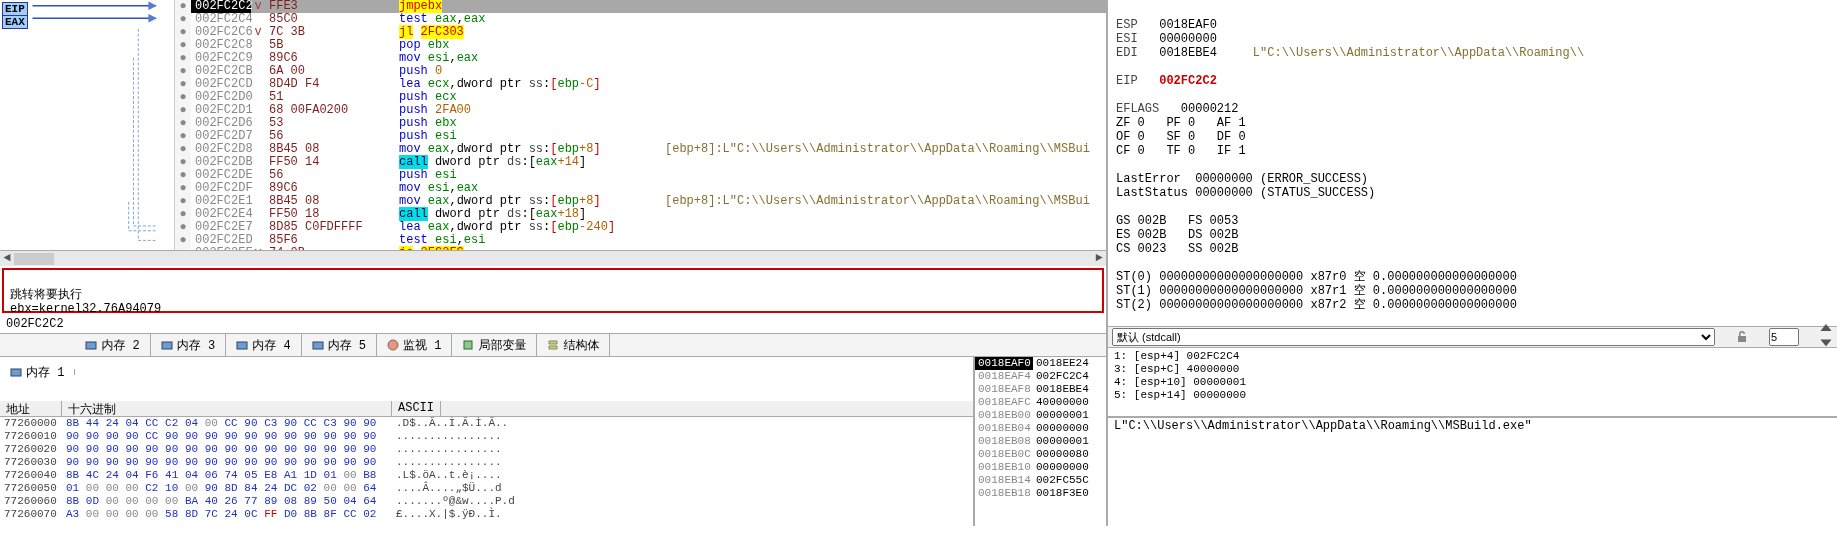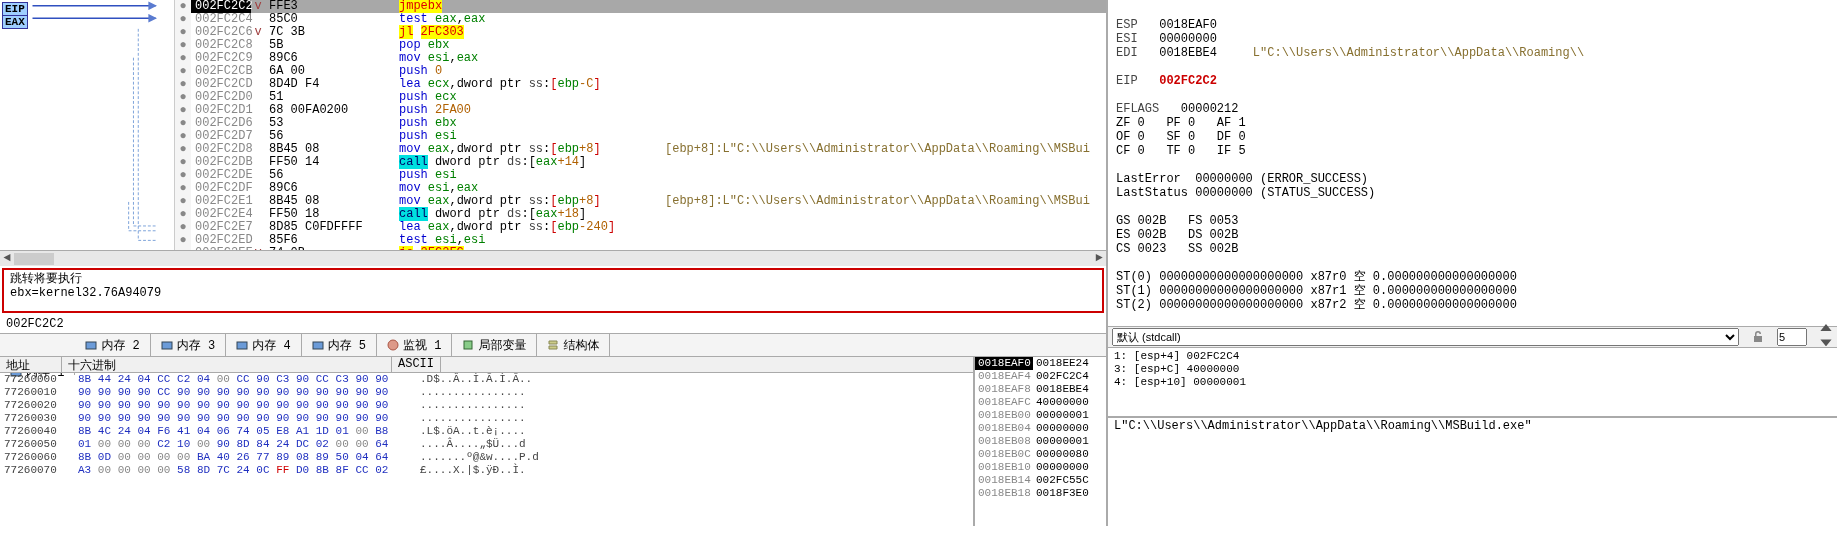--- a/index.html
+++ b/index.html
@@ -16,70 +16,70 @@
 .eax-lbl { top:15px; }
 .arrows { position:absolute; left:30px; top:0; bottom:0; width:130px; }
 .arrows svg { width:100%; height:100%; }
 .disrows { flex:1; overflow:auto; background:#fff; }
 .disrow { display:flex; height:13px; line-height:13px; white-space:nowrap; }
 .disrow.sel { background:#a8a8a8; }
 .bp { width:16px; text-align:center; color:#888; background:#f5f5f5; }
 .addr { width:60px; color:#888; padding:0 4px; }
 .addr.sel { background:#000; color:#fff; }
 .ex { width:14px; color:#a04040; text-align:center; }
-.hex { width:130px; color:#000000; padding:0 4px; }
+.hex { width:130px; color:#7f1d1d; padding:0 4px; }
 .ins { width:270px; padding:0 4px; }
 .cmt { color:#877030; }
 .mn { color:#0000d0; }
 .reg { color:#008000; }
 .num { color:#b06000; }
 .seg { color:#404040; }
 .hl-y { background:#ffff00; color:#d00; }
 .hl-c { background:#00e0e0; color:#006; }
 .brk { color:#c00; }
 .hscroll { height:16px; background:#e8e8e8; border-top:1px solid #aaa; position:relative; }
 .hscroll .thumb { position:absolute; left:14px; top:2px; width:40px; height:12px; background:#ccc; }
 .hscroll .ar { position:absolute; top:0; width:14px; height:16px; text-align:center; color:#555; }
 .hscroll .al { left:0; } .hscroll .arr { right:0; }
 
-.info { height:45px; border:2px solid #c00; margin:2px; padding:2px 6px; line-height:14px; }
+.info { height:45px; border:2px solid #c00; margin:2px; padding:18px 6px; line-height:14px; }
 .cur { padding:2px 6px; height:18px; }
 
 
 .tabbar { height:24px; border-top:1px solid #aaa; border-bottom:1px solid #aaa; display:flex; background:#f4f4f4; }
 .tab { padding:3px 10px; border-right:1px solid #aaa; display:flex; align-items:center; gap:4px; cursor:default; background:#f4f4f4; }
 .tab.act { background:#fff;margin-top:35px; }
 .tab .ico { width:12px; height:12px; display:inline-block; }
 
 
 .lowhalf { flex:1; display:flex; overflow:hidden; }
 .dump { flex:1; display:flex; flex-direction:column; overflow:hidden; border-right:2px solid #aaa; }
-.dhead { display:flex; background:#f0f0f0; border-bottom:1px solid #aaa; height:16px; }
+.dhead { display:flex; background:#f0f0f0; border-bottom:1px solid #aaa; height:16px;margin-top:44px; }
 .dh { padding:0 6px; border-right:1px solid #aaa; }
 .dbody { flex:1; overflow:auto; font-size:11px; line-height:13px; }
-.drow { display:flex; white-space:nowrap;gap:12px; }
+.drow { display:flex; white-space:nowrap; }
 .daddr { width:62px; padding:0 4px; color:#444; }
 .dhex { width:330px; padding:0 4px; }
 .dasc { padding:0 4px; color:#444; }
 .b0 { color:#888; }
 .bff { color:#d00000; }
 .bn { color:#2030c0; }
 
 .stack { width:131px; overflow:auto; font-size:11px; line-height:13px; background:#fff; }
 .srow { display:flex; }
 .saddr { width:58px; padding:0 3px; color:#888; }
 .saddr.sel { background:#000; color:#fff; }
 .sval { padding:0 3px; }
 
 
 .regs { flex:1; overflow:auto; padding:4px 8px; line-height:14px; white-space:pre; font-size:12px; }
 .regs .rnm { color:#444; }
 .regs .rhl { color:#c00; font-weight:bold; }
 .regs .cmt { color:#877030; }
-.callbar { height:22px; border-top:1px solid #aaa; border-bottom:1px solid #aaa; display:flex; align-items:center; background:#f0f0f0; padding:0 4px; gap:12px; }
+.callbar { height:22px; border-top:1px solid #aaa; border-bottom:1px solid #aaa; display:flex; align-items:center; background:#f0f0f0; padding:0 4px; gap:20px; }
 .callbar select { flex:1; font-size:11px; height:18px; }
 .callbar .unlock { width:14px; height:14px; }
 .callbar input { width:30px; font-size:11px; height:18px; }
 .callbar .spin { width:14px; }
 .args { height:68px; overflow:auto; padding:2px 6px; line-height:13px; white-space:pre; font-size:11px; }
 .extra { flex:0 0 auto; padding:2px 6px; border-top:2px solid #aaa; line-height:13px; white-space:pre; font-size:12px; min-height:110px; }
 </style>
 </head>
 <body>
 
@@ -414,21 +414,21 @@
     <div class="regs">
 <span class="rnm">ESP</span>   <span>0018EAF0</span>
 <span class="rnm">ESI</span>   <span>00000000</span>
 <span class="rnm">EDI</span>   <span>0018EBE4</span>     <span class="cmt">L"C:\\Users\\Administrator\\AppData\\Roaming\\</span>
 
 <span class="rnm">EIP</span>   <span class="rhl">002FC2C2</span>
 
 <span class="rnm">EFLAGS</span>   <span>00000212</span>
 <span>ZF 0   PF 0   AF 1</span>
 <span>OF 0   SF 0   DF 0</span>
-<span>CF 0   TF 0   IF 5</span>
+<span>CF 0   TF 0   IF 1</span>
 
 <span>LastError  00000000 (ERROR_SUCCESS)</span>
 <span>LastStatus 00000000 (STATUS_SUCCESS)</span>
 
 <span>GS 002B   FS 0053</span>
 <span>ES 002B   DS 002B</span>
 <span>CS 0023   SS 002B</span>
 
 <span>ST(0) 00000000000000000000 x87r0 空 0.000000000000000000</span>
 <span>ST(1) 00000000000000000000 x87r1 空 0.000000000000000000</span>
@@ -441,16 +441,16 @@
             <path d="M4 6V4a3 3 0 016 0h-1.5a1.5 1.5 0 00-3 0v2H11v6H3V6z" fill="#888"></path>
           </svg>
       </span>
       <input value="5" style="">
       <span class="spin">
         <svg viewBox="0 0 10 16">
             <path d="M5 0l4 5H1zM5 16l4-5H1z" fill="#555"></path>
           </svg>
       </span>
     </div>
-    <div class="args" id="args"><div>1: [esp+4] 002FC2C4</div><div>3: [esp+C] 40000000</div><div>4: [esp+10] 00000001</div></div>
+    <div class="args" id="args"><div>1: [esp+4] 002FC2C4</div><div>3: [esp+C] 40000000</div><div>4: [esp+10] 00000001</div><div>5: [esp+14] 00000000</div></div>
     <div class="extra">L"C:\\Users\\Administrator\\AppData\\Roaming\\MSBuild.exe"</div>
   </div>
 </div>
 
 </body></html>

